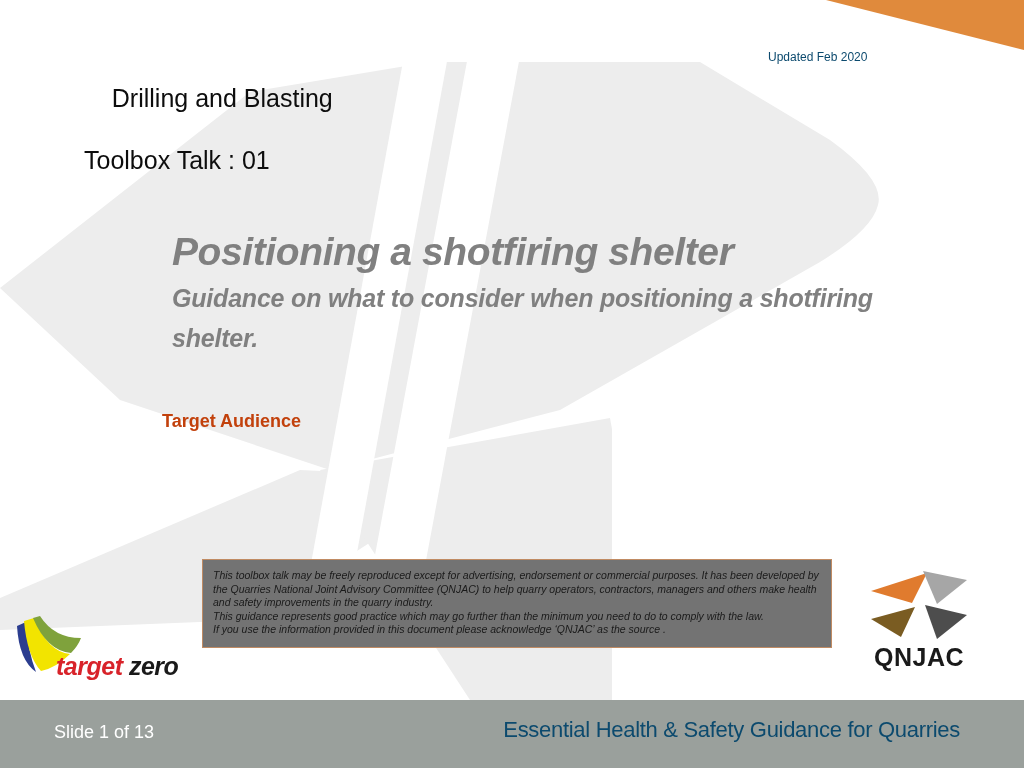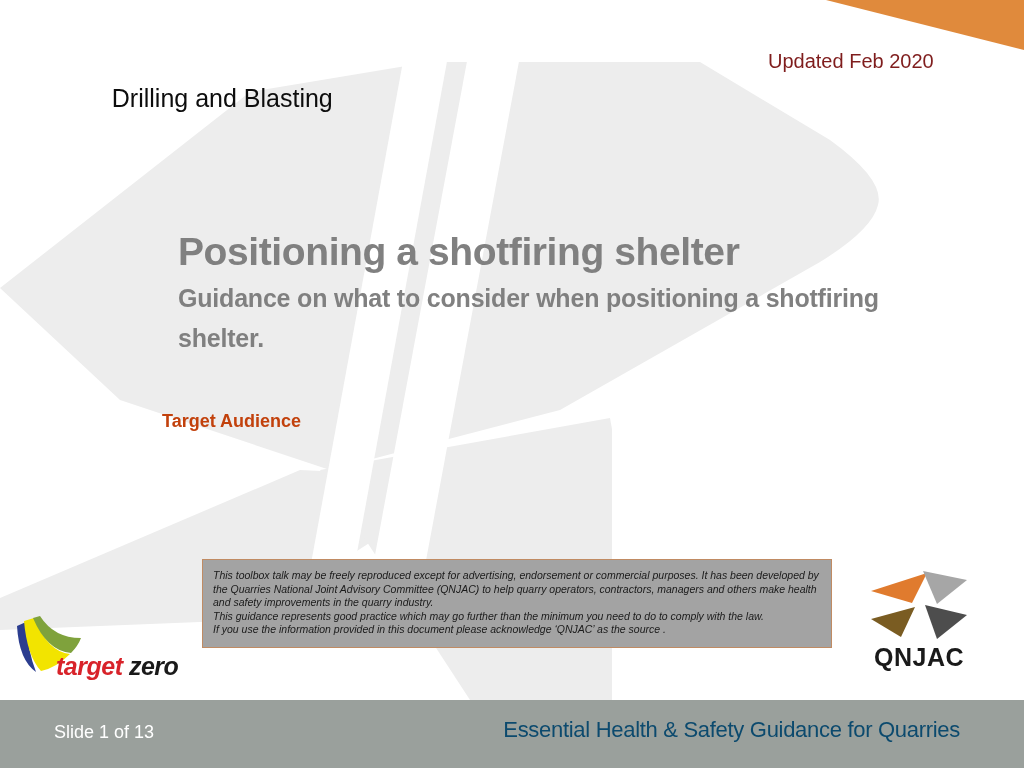--- a/index.html
+++ b/index.html
@@ -36,32 +36,33 @@
     color: #0d0d0d;
     letter-spacing: 0px;
     white-space: pre;
   }
   #header-title .line2 { display: block; }
 
   #updated-label {
     position: absolute;
     left: 768px;
     top: 50px;
-    font-size: 20px;
-    color: #7f1d1d;
+    font-size: 12px;
+    color: #0c4a6e;
     white-space: nowrap;
     text-align: right;
   }
 
   
   #title-block {
     position: absolute;
-    left: 178px;
+    left: 172px;
     top: 228px;
     width: 740px;
+    font-style: italic;
   }
   #main-title {
     font-size: 39px;
     font-weight: bold;
     color: #808080;
     line-height: 48px;
     letter-spacing: -0.4px;
   }
   #subtitle {
     font-size: 25px;
@@ -90,21 +91,21 @@
     color: #15201f;
   }
 
   
   #disclaimer-box {
     position: absolute;
     left: 202px;
     top: 559px;
     width: 630px;
     box-sizing: border-box;
-    background: #a3a3a3;
+    background: #737373;
     border: 1px solid #c08b63;
     padding: 9px 10px 10px 10px;
   }
   #disclaimer-box p {
     margin: 0;
     font-size: 10.5px;
     line-height: 13.5px;
     font-style: italic;
     color: #1a1a1a;
   }
@@ -201,20 +202,21 @@
 
     <path d="M 404 56 L 448 56 L 330 700 L 286 700 Z" fill="#ffffff"></path>
     <path d="M 468 56 L 520 56 L 400 700 L 348 700 Z" fill="#ffffff"></path>
     <path d="M 612 416 L 1024 416 L 1024 700 L 612 700 Z" fill="#ffffff"></path>
 
     <path d="M 826 0 L 1024 0 L 1024 50 Z" fill="#E08A3C"></path>
   </svg>
 
   <div id="header-title">
     <span>Drilling and Blasting</span>
+    <span class="line2">Toolbox Talk : 01</span>
   </div>
 
   <div id="updated-label">Updated Feb 2020</div>
 
   <div id="title-block">
     <div id="main-title">Positioning a shotfiring shelter</div>
     <div id="subtitle">Guidance on what to consider when positioning a shotfiring shelter.</div>
   </div>
 
   <div id="audience-heading">Target Audience</div>

